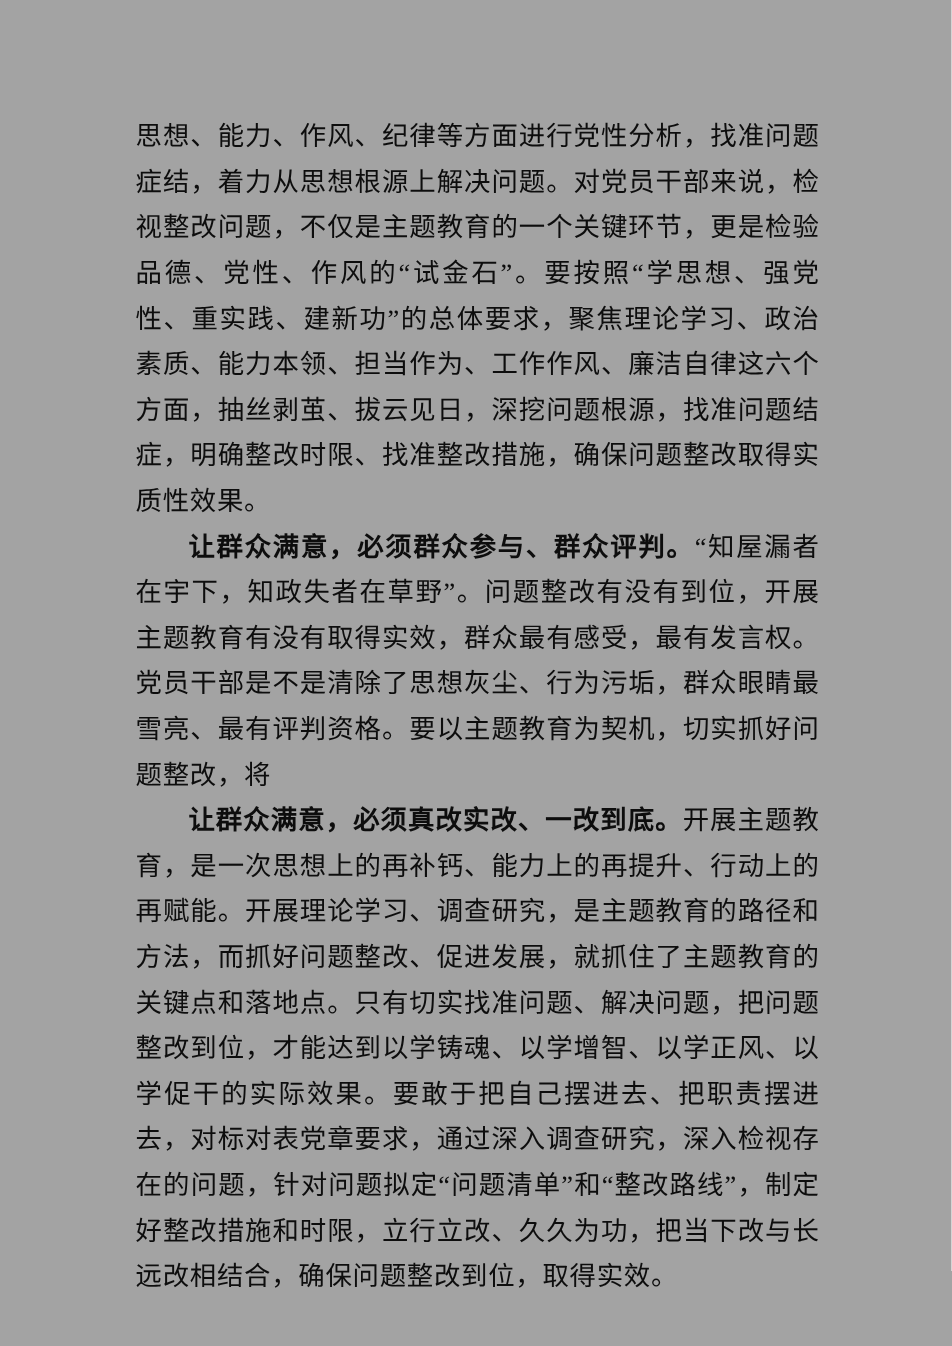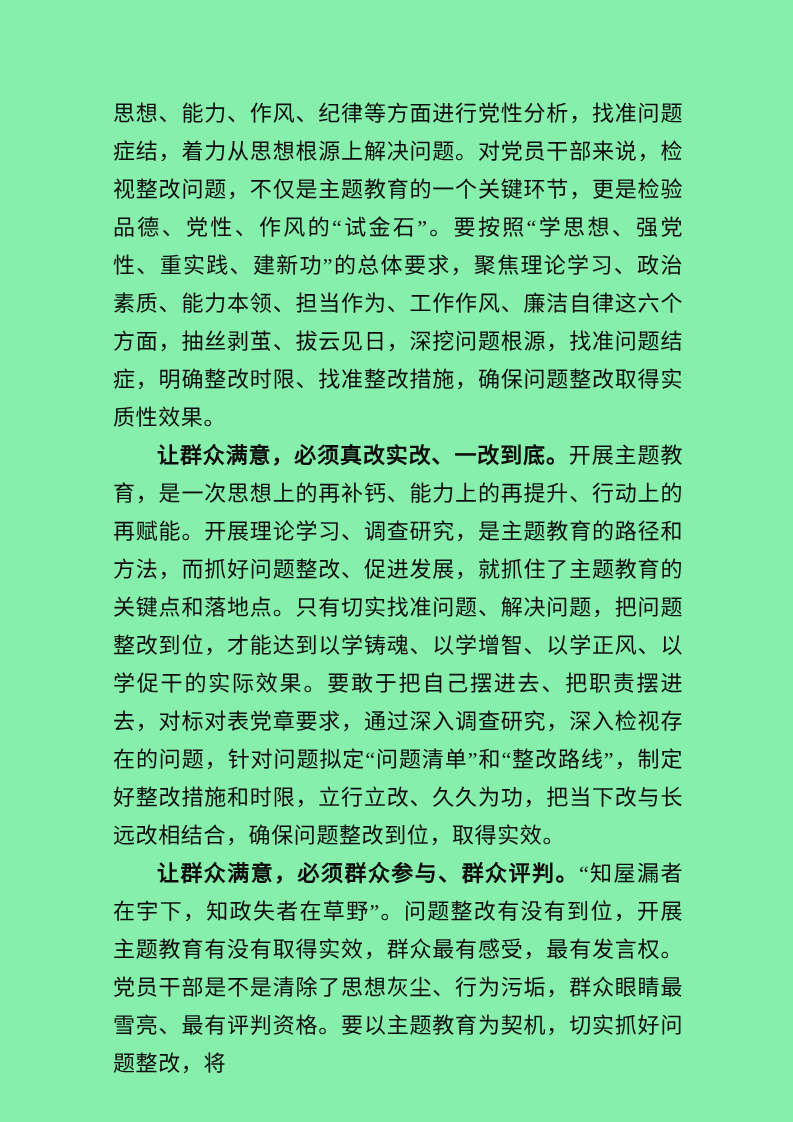--- a/index.html
+++ b/index.html
@@ -4,21 +4,21 @@
 <style>
   html, body {
     margin: 0;
     padding: 0;
     background: #ffffff;
   }
   .page {
     position: relative;
     width: 793px;
     height: 1122px;
-    background: #86efac;
+    background: #a3a3a3;
     overflow: hidden;
   }
   .content {
     position: absolute;
     left: 113px;
     top: 95px;
     width: 570px;
     color: #0d0d0d;
     font-family: "Liberation Serif", "DejaVu Serif", serif;
     font-size: 22px;
@@ -40,18 +40,18 @@
   }
 </style>
 </head>
 <body>
 
 <div class="page">
   <div class="content">
 
     <p class="para"><span class="lead"></span><span>思想、能力、作风、纪律等方面进行党性分析，找准问题症结，着力从思想根源上解决问题。对党员干部来说，检视整改问题，不仅是主题教育的一个关键环节，更是检验品德、党性、作风的“试金石”。要按照“学思想、强党性、重实践、建新功”的总体要求，聚焦理论学习、政治素质、能力本领、担当作为、工作作风、廉洁自律这六个方面，抽丝剥茧、拔云见日，深挖问题根源，找准问题结症，明确整改时限、找准整改措施，确保问题整改取得实质性效果。</span></p>
 
+    <p class="para indent"><span class="lead">让群众满意，必须群众参与、群众评判。</span><span>“知屋漏者在宇下，知政失者在草野”。问题整改有没有到位，开展主题教育有没有取得实效，群众最有感受，最有发言权。党员干部是不是清除了思想灰尘、行为污垢，群众眼睛最雪亮、最有评判资格。要以主题教育为契机，切实抓好问题整改，将</span></p>
+
     <p class="para indent"><span class="lead">让群众满意，必须真改实改、一改到底。</span><span>开展主题教育，是一次思想上的再补钙、能力上的再提升、行动上的再赋能。开展理论学习、调查研究，是主题教育的路径和方法，而抓好问题整改、促进发展，就抓住了主题教育的关键点和落地点。只有切实找准问题、解决问题，把问题整改到位，才能达到以学铸魂、以学增智、以学正风、以学促干的实际效果。要敢于把自己摆进去、把职责摆进去，对标对表党章要求，通过深入调查研究，深入检视存在的问题，针对问题拟定“问题清单”和“整改路线”，制定好整改措施和时限，立行立改、久久为功，把当下改与长远改相结合，确保问题整改到位，取得实效。</span></p>
-
-    <p class="para indent"><span class="lead">让群众满意，必须群众参与、群众评判。</span><span>“知屋漏者在宇下，知政失者在草野”。问题整改有没有到位，开展主题教育有没有取得实效，群众最有感受，最有发言权。党员干部是不是清除了思想灰尘、行为污垢，群众眼睛最雪亮、最有评判资格。要以主题教育为契机，切实抓好问题整改，将</span></p>
 
   </div>
 </div>
 
 </body></html>

